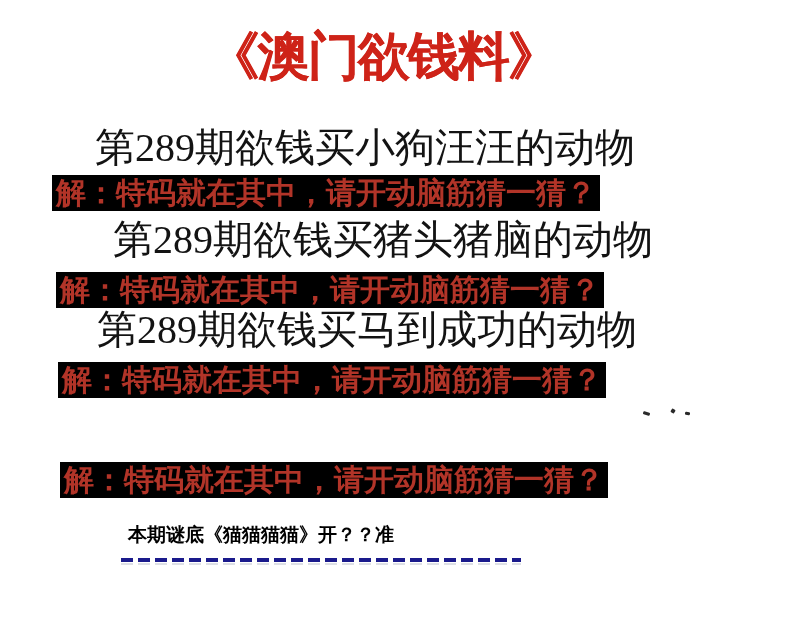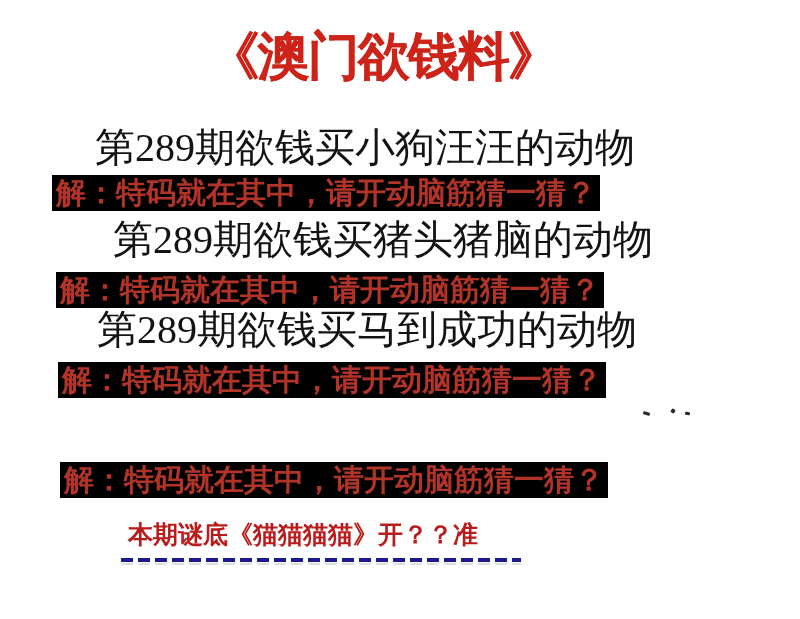--- a/index.html
+++ b/index.html
@@ -55,24 +55,24 @@
   .h2 { top: 272px; left: 56px; }
   .q3 { top: 308px; left: 97px; text-align: right; }
   .h3 { top: 362px; left: 58px; }
   .q4 { top: 417px; left: 105px; }
   .h4 { top: 462px; left: 60px; }
   .answer {
     position: absolute;
     top: 520px;
     left: 128px;
     margin: 0;
-    font-size: 25px;
+    font-size: 19px;
     line-height: 30px;
     font-weight: bold;
-    color: #b91c1c;
+    color: #000000;
     white-space: nowrap;
   }
   .dashed-divider {
     position: absolute;
     top: 558px;
     left: 121px;
     width: 400px;
     height: 4px;
     background: repeating-linear-gradient(90deg,
       #1a1a8c 0px, #1a1a8c 12px,

